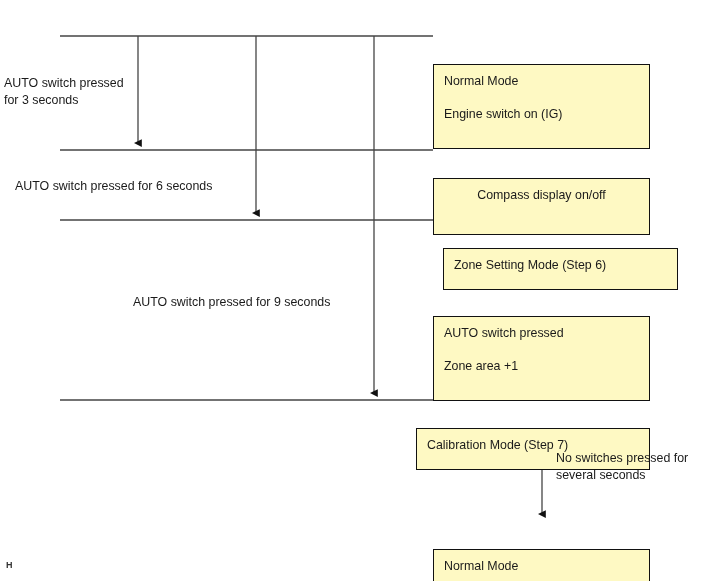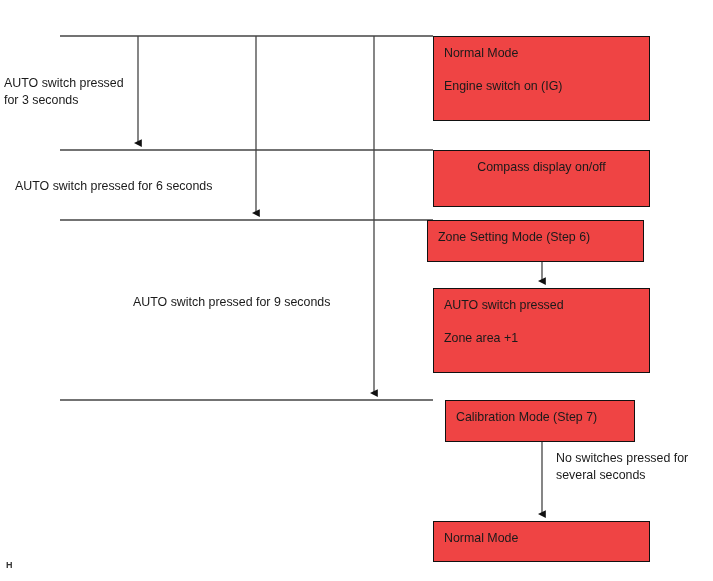--- a/index.html
+++ b/index.html
@@ -22,21 +22,22 @@
     position: absolute;
     left: 0;
     top: 0;
     width: 713px;
     height: 581px;
   }
   .node-box {
     position: absolute;
     box-sizing: border-box;
     border: 1.6px solid #111111;
-    background: #ef4444;
+    background: #fef9c3;
+    margin-top: 28px;
   }
   .node-line {
     position: absolute;
     font-size: 12.4px;
     line-height: 14px;
     color: #1a1a1a;
     white-space: nowrap;
   }
   .node-line.centered {
     left: 0;
@@ -87,28 +88,28 @@
   </svg>
 
   <div id="boxes-layer">
       <div class="node-box" style="left: 433px; top: 36px; width: 217px; height: 85px;">
         <div class="node-line" style="left: 10px; top: 9px;">Normal Mode</div>
         <div class="node-line" style="left: 10px; top: 42px; text-align: center;">Engine switch on (IG)</div>
       </div>
       <div class="node-box" style="left: 433px; top: 150px; width: 217px; height: 57px;">
         <div class="node-line centered" style="top: 9px;">Compass display on/off</div>
       </div>
-      <div class="node-box" style="left: 427px; top: 220px; width: 217px; height: 42px;">
+      <div class="node-box" style="left: 443px; top: 220px; width: 235px; height: 42px;">
         <div class="node-line" style="left: 10px; top: 9px;">Zone Setting Mode (Step 6)</div>
       </div>
       <div class="node-box" style="left: 433px; top: 288px; width: 217px; height: 85px;">
         <div class="node-line" style="left: 10px; top: 9px;">AUTO switch pressed</div>
         <div class="node-line" style="left: 10px; top: 42px;">Zone area +1</div>
       </div>
-      <div class="node-box" style="left: 445px; top: 400px; width: 190px; height: 42px;">
+      <div class="node-box" style="left: 416px; top: 400px; width: 234px; height: 42px;">
         <div class="node-line" style="left: 10px; top: 9px;">Calibration Mode (Step 7)</div>
       </div>
       <div class="node-box" style="left: 433px; top: 521px; width: 217px; height: 41px;">
         <div class="node-line" style="left: 10px; top: 9px;">Normal Mode</div>
       </div>
     </div>
   <div id="labels-layer">
       <div class="side-label" style="left: 4px; top: 75px;">AUTO switch pressed
 for 3 seconds</div>
       <div class="side-label" style="left: 15px; top: 178px;">AUTO switch pressed for 6 seconds</div>

